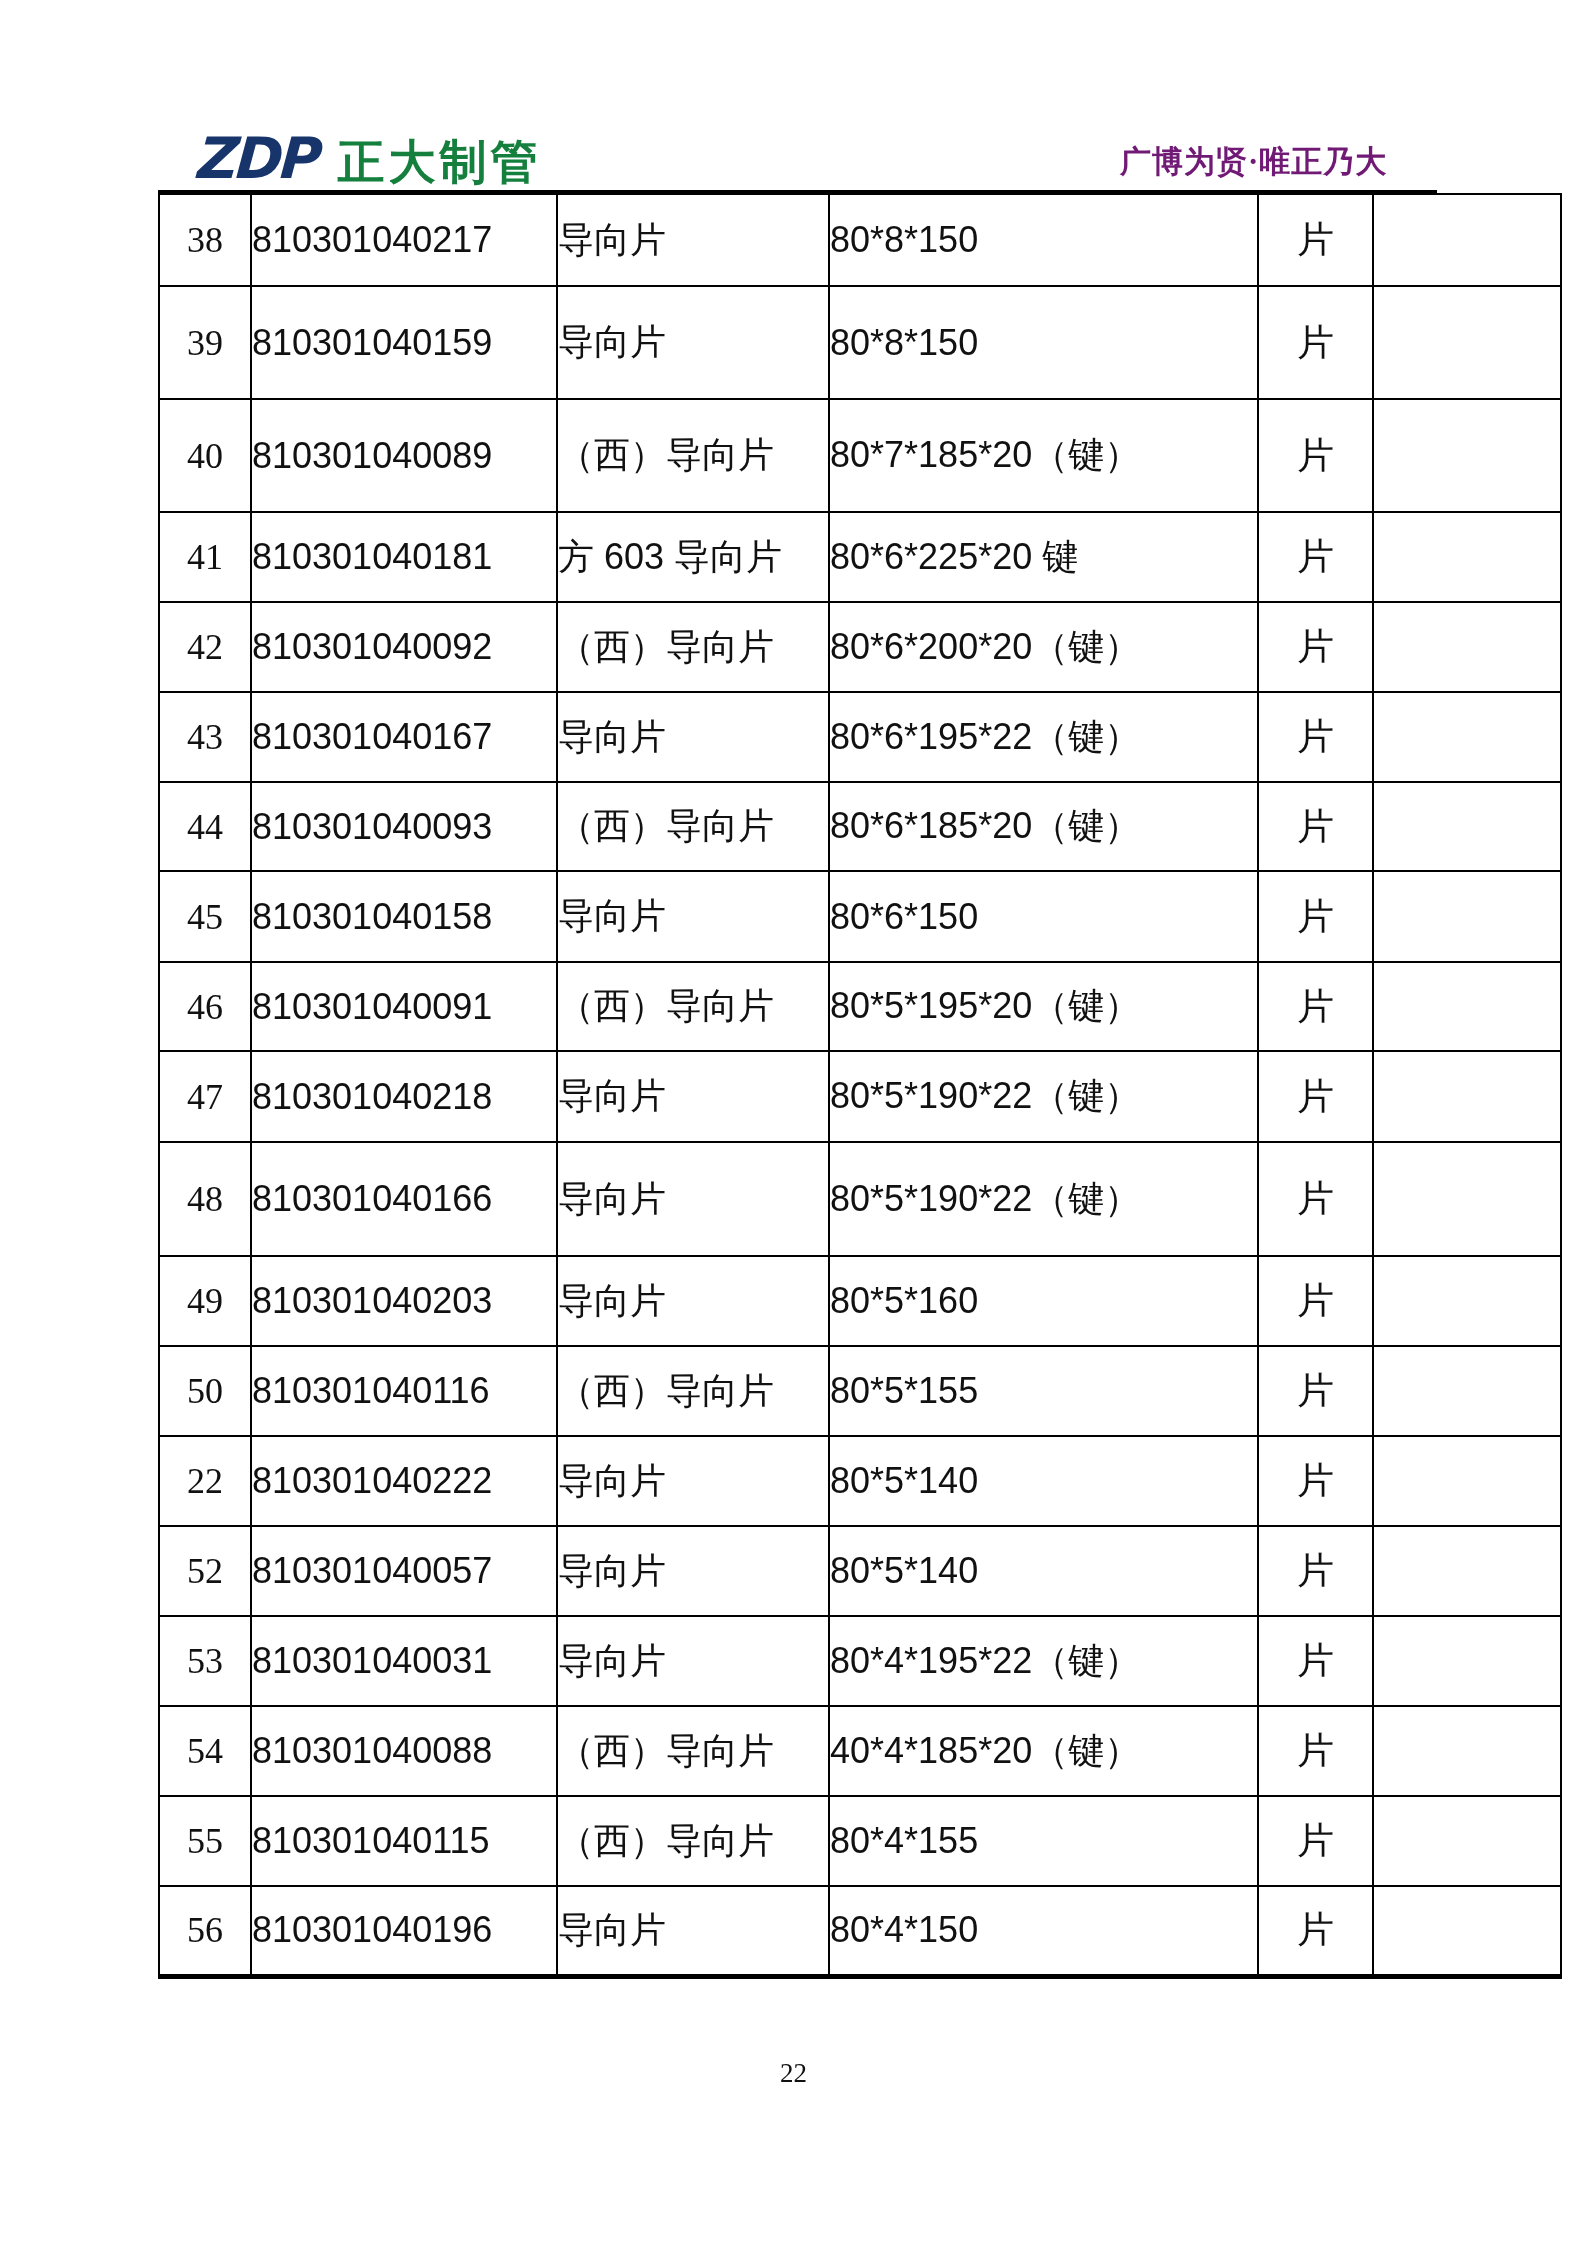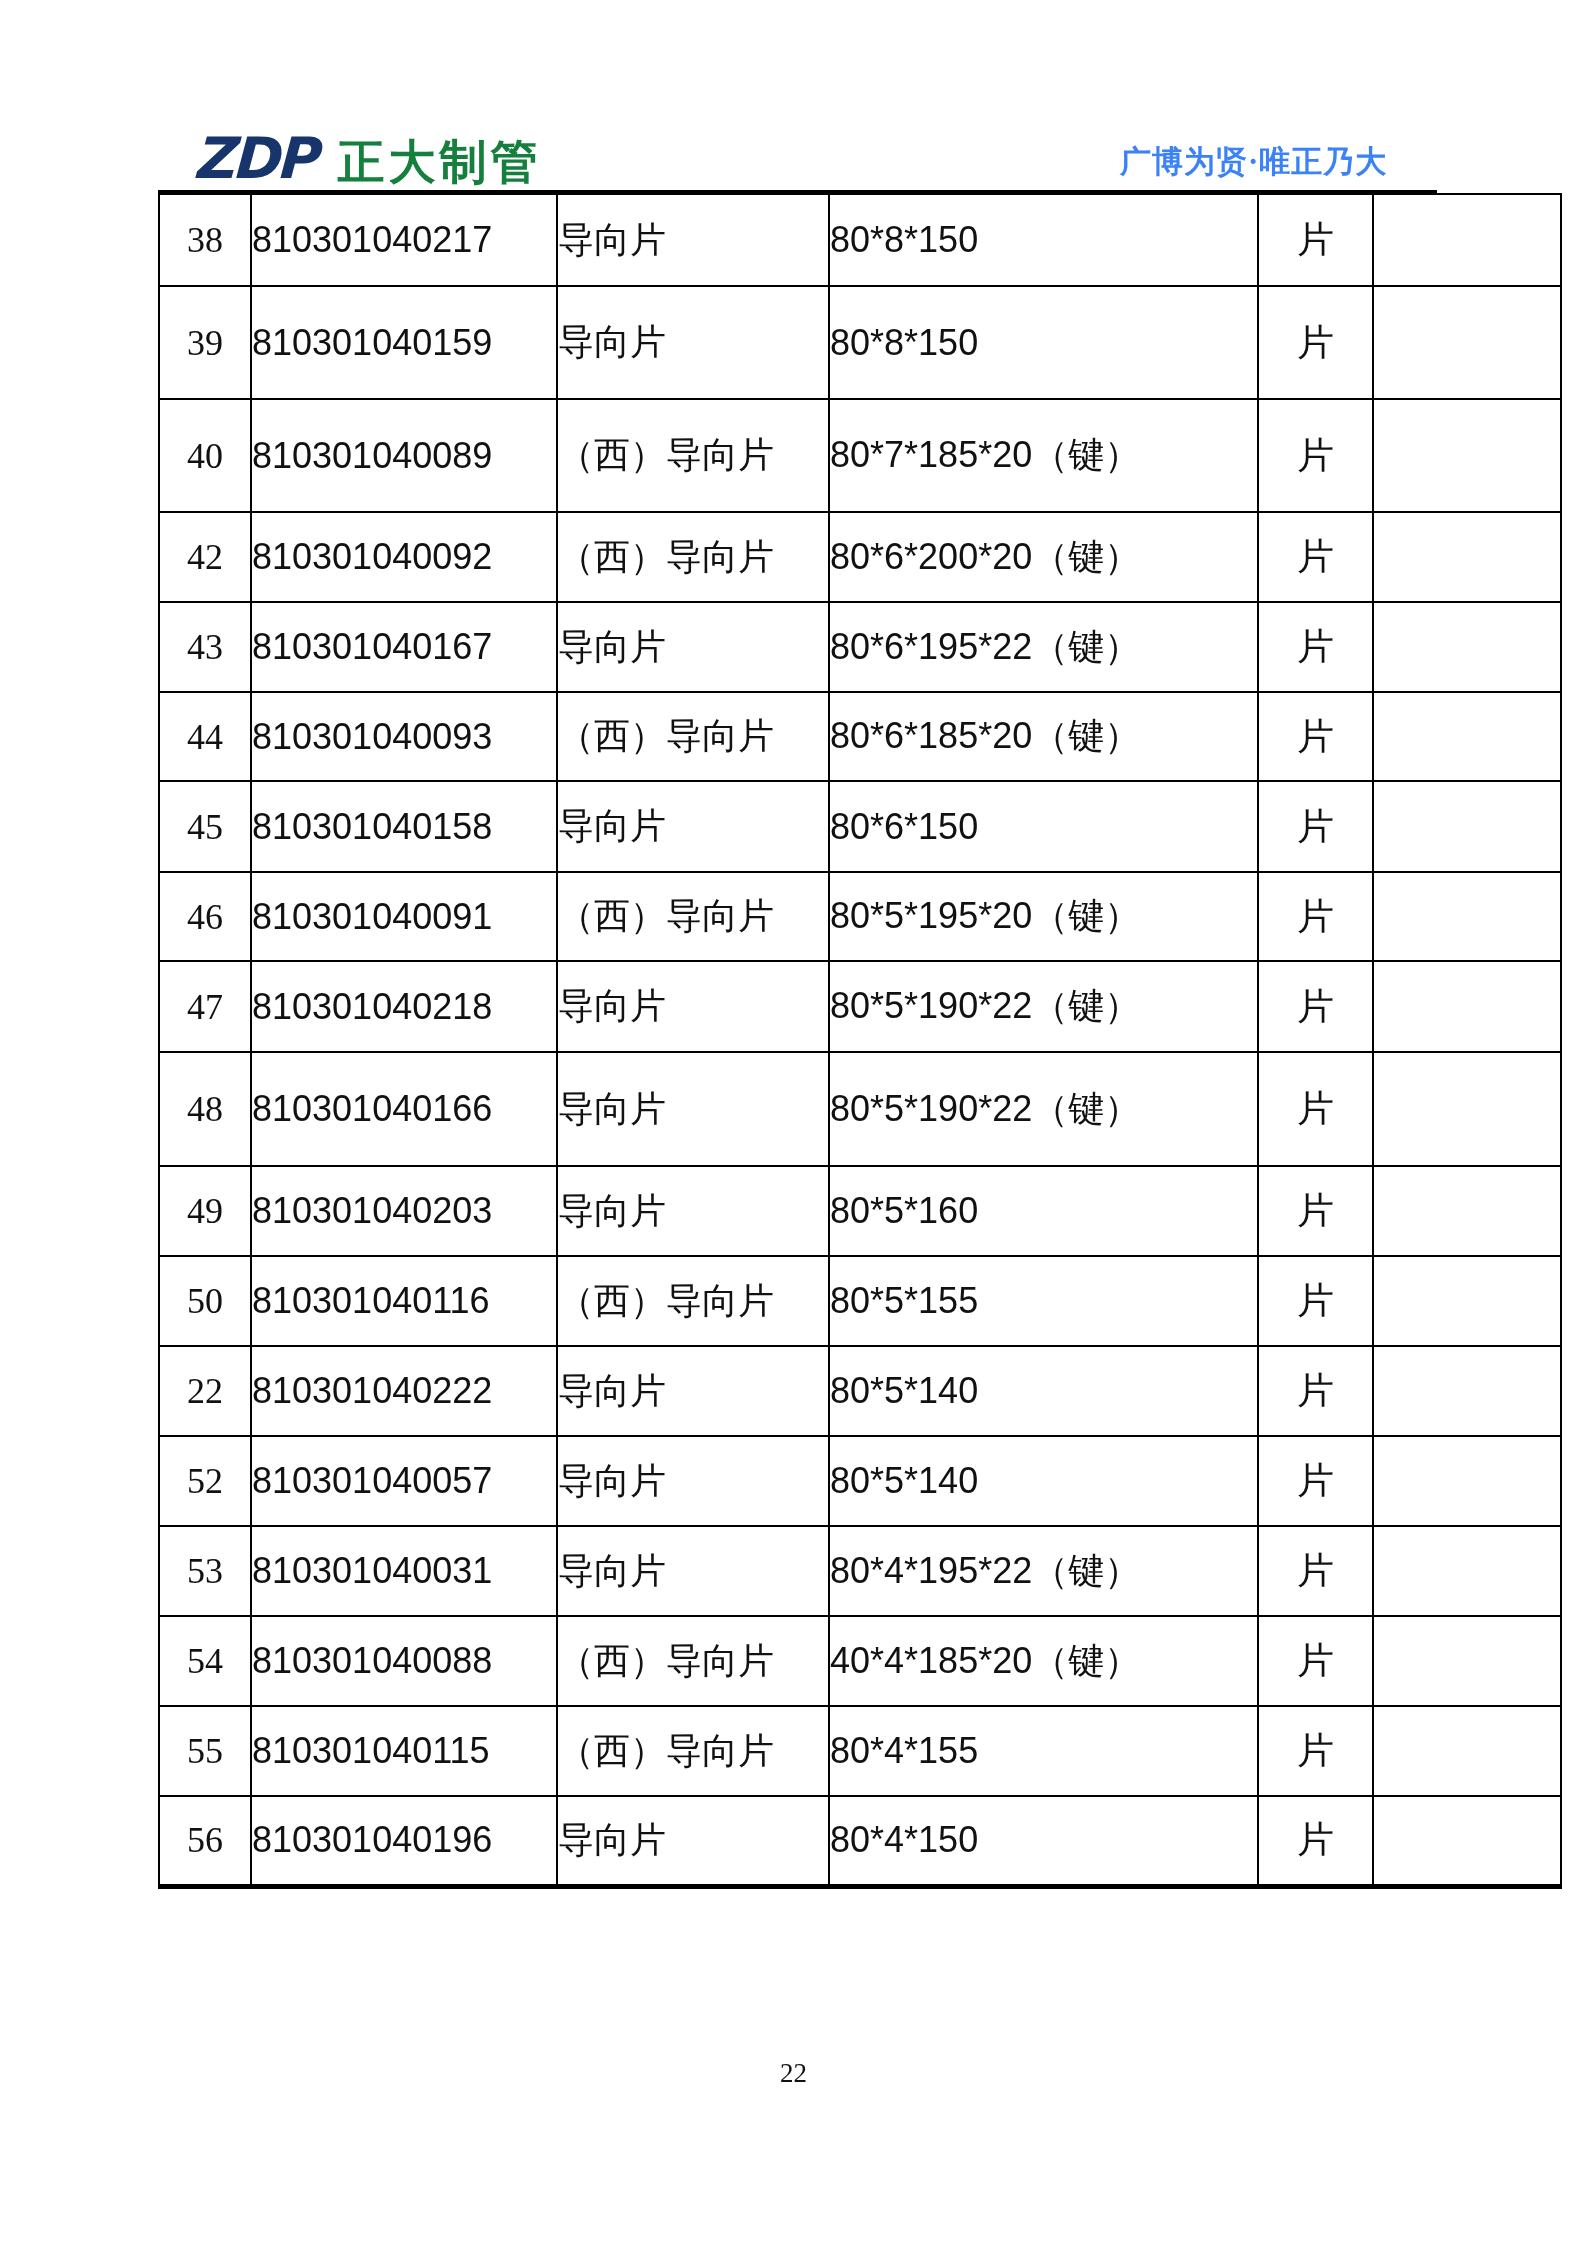--- a/index.html
+++ b/index.html
@@ -104,21 +104,21 @@
     font-size: 27px;
   }
 </style>
 </head>
 <body style="color: rgb(17, 17, 17);">
 
 <div class="company-logo">
   <span class="logo-zdp" style="color: rgb(23, 53, 107);">ZDP</span>
   <span class="logo-company" style="color: #15803d;">正大制管</span>
 </div>
-<div class="header-slogan" style="color: #3b82f6; text-align: right;">广博为贤·唯正乃大</div>
+<div class="header-slogan" style="color: #701a75; text-align: right;">广博为贤·唯正乃大</div>
 <div class="header-rule"></div>
 
 <table class="parts-table">
   <colgroup>
     <col style="width:92px">
     <col style="width:306px">
     <col style="width:272px">
     <col style="width:429px">
     <col style="width:115px">
     <col style="width:188px">
@@ -142,20 +142,28 @@
       </tr>
       <tr style="height: 113px;">
         <td class="c-num">40</td>
         <td class="c-code">810301040089</td>
         <td class="c-name">（西）导向片</td>
         <td class="c-spec">80*7*185*20（键）</td>
         <td class="c-unit">片</td>
         <td class="c-note"></td>
       </tr>
       <tr style="height: 90px;">
+        <td class="c-num">41</td>
+        <td class="c-code">810301040181</td>
+        <td class="c-name">方 603 导向片</td>
+        <td class="c-spec">80*6*225*20 键</td>
+        <td class="c-unit">片</td>
+        <td class="c-note"></td>
+      </tr>
+      <tr style="height: 90px;">
         <td class="c-num">42</td>
         <td class="c-code">810301040092</td>
         <td class="c-name">（西）导向片</td>
         <td class="c-spec">80*6*200*20（键）</td>
         <td class="c-unit">片</td>
         <td class="c-note"></td>
       </tr>
       <tr style="height: 90px;">
         <td class="c-num">43</td>
         <td class="c-code">810301040167</td>

